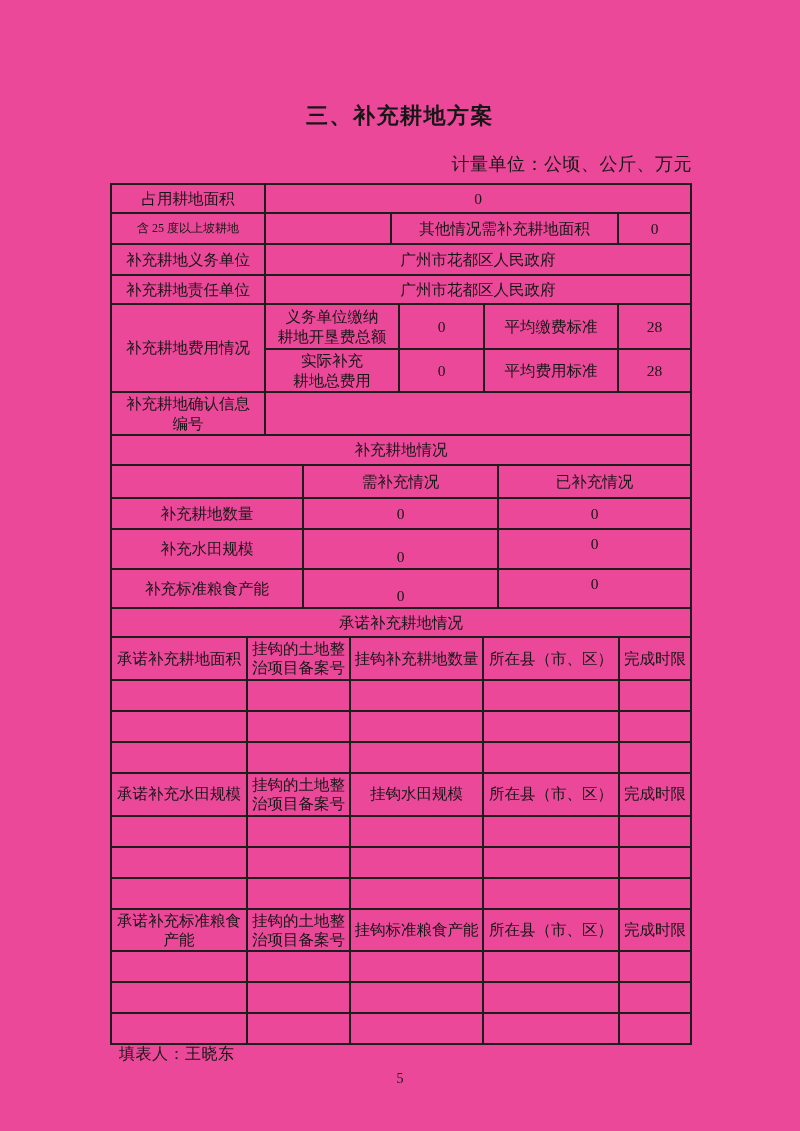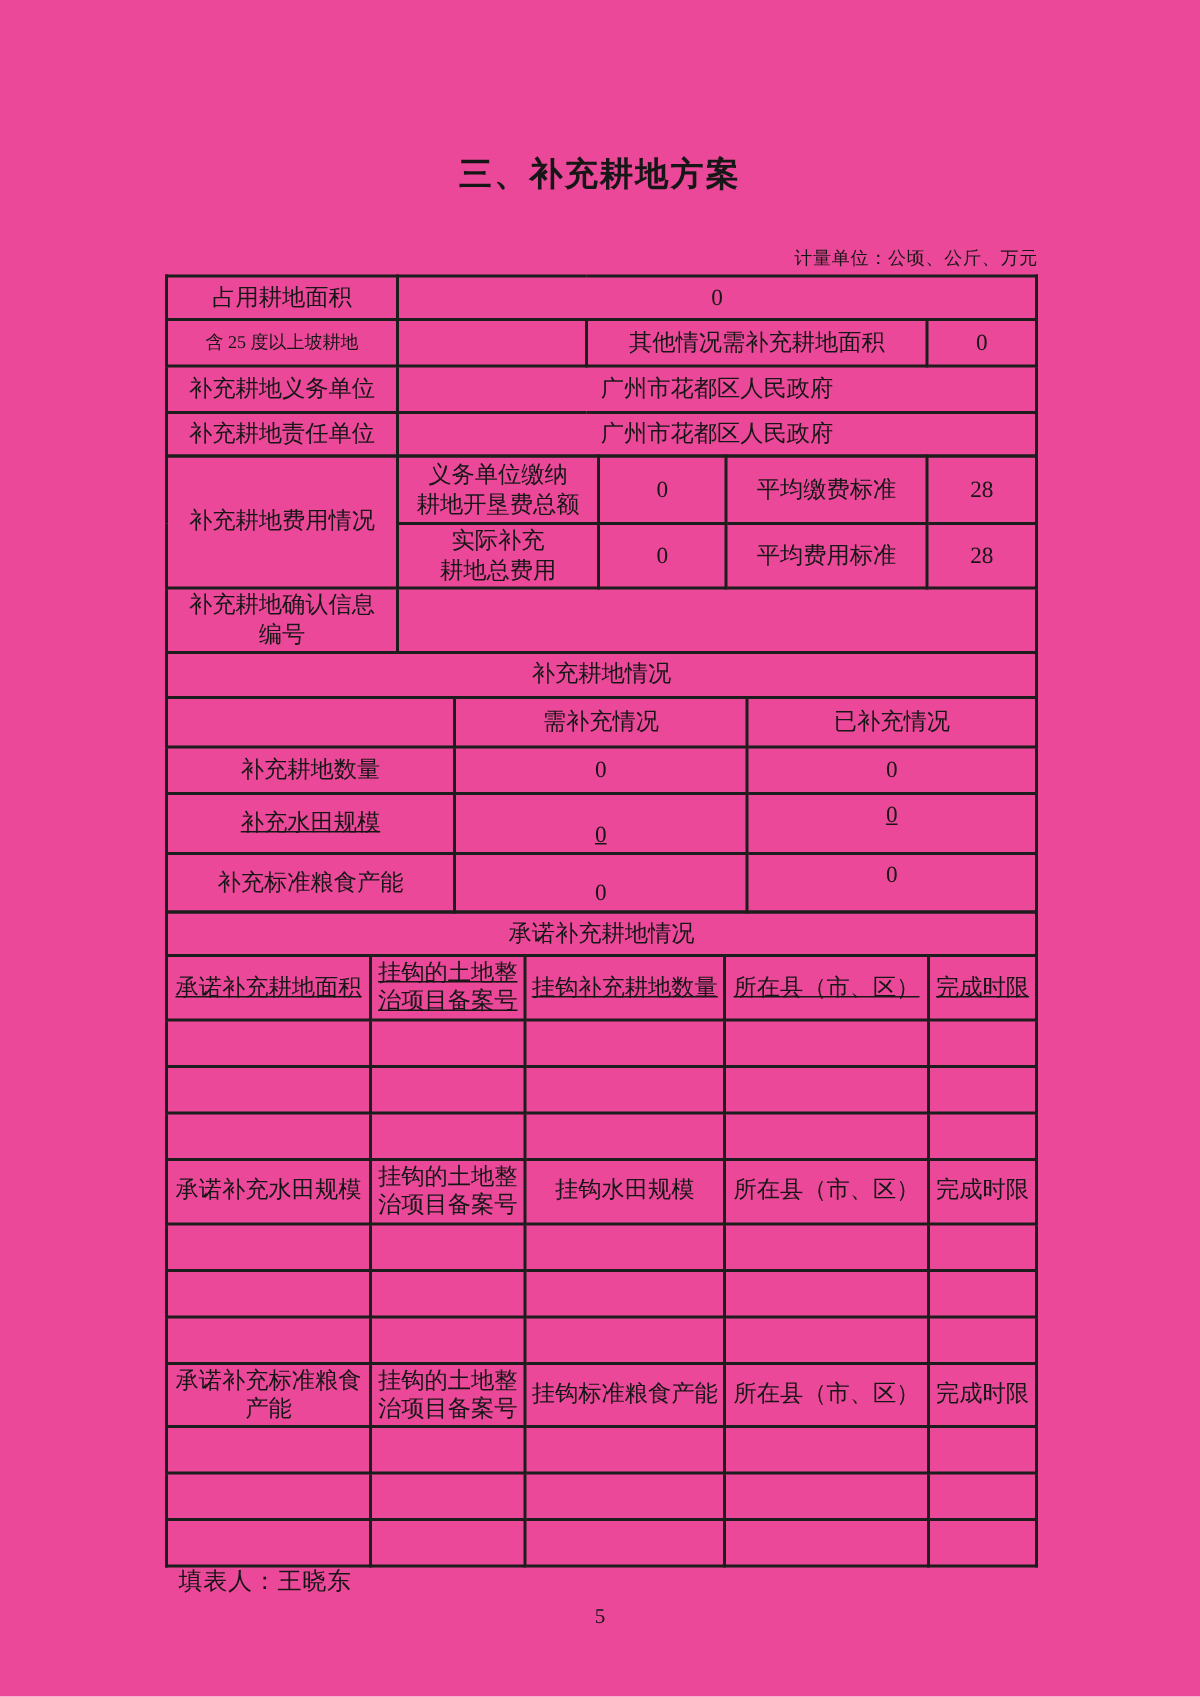--- a/index.html
+++ b/index.html
@@ -17,23 +17,23 @@
     top: 101px;
     left: 0;
     width: 100%;
     text-align: center;
     font-size: 22px;
     font-weight: bold;
     letter-spacing: 1.5px;
   }
   .unit-note {
     position: absolute;
-    top: 164px;
+    top: 152px;
     right: 108px;
-    font-size: 12px;
+    font-size: 18px;
     letter-spacing: 0.5px;
     font-family: Liberation Serif, serif;
   }
   .table-wrap {
     position: absolute;
     top: 183px;
     left: 110px;
     width: 580px;
   }
   table {
@@ -50,21 +50,21 @@
     line-height: 1.25;
     padding: 1px 2px;
     overflow: hidden;
   }
   .sm { font-size: 12px; }
   .va-b { vertical-align: bottom; padding-bottom: 2px; }
   .va-t { vertical-align: top; padding-top: 4px; }
   .two-line span { display: block; }
   .h29 { height: 29px; } .h30 { height: 30px; } .h31 { height: 31px; }
   .h33 { height: 33px; } .h37 { height: 37px; } .h39 { height: 39px; }
-  .h40 { height: 40px; text-decoration: underline; } .h43 { height: 43px; } .h45 { height: 45px; }
+  .h40 { height: 40px; } .h43 { height: 43px; } .h45 { height: 45px; }
   .preparer {
     position: absolute;
     top: 1044px;
     left: 119px;
     font-size: 16px;
     letter-spacing: 0.5px;
     text-align: center;
   }
   .page-num {
     position: absolute;

